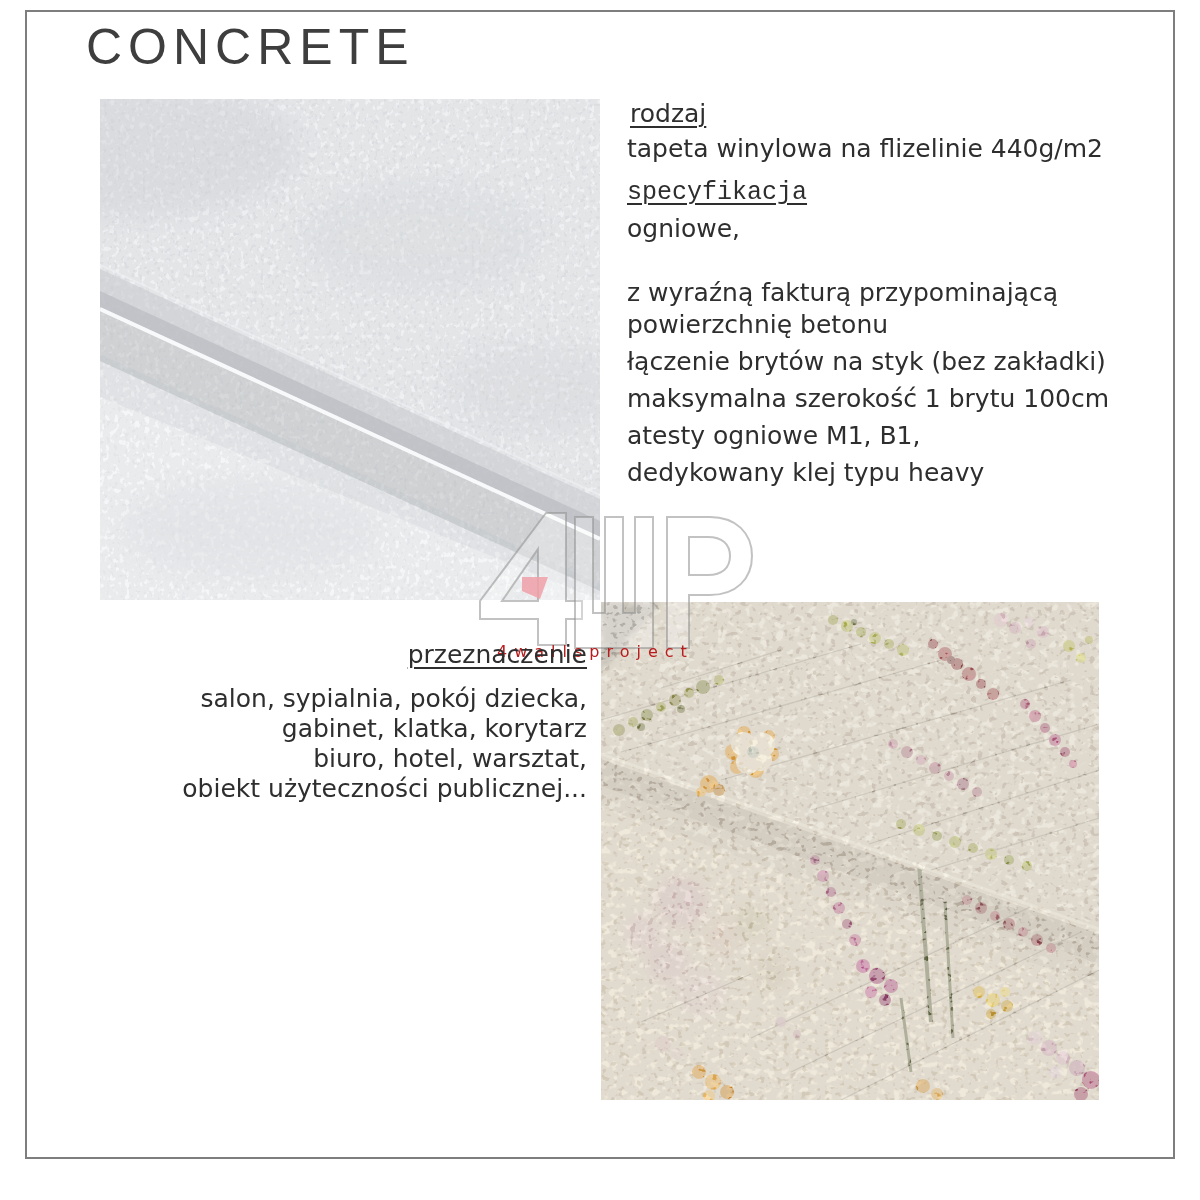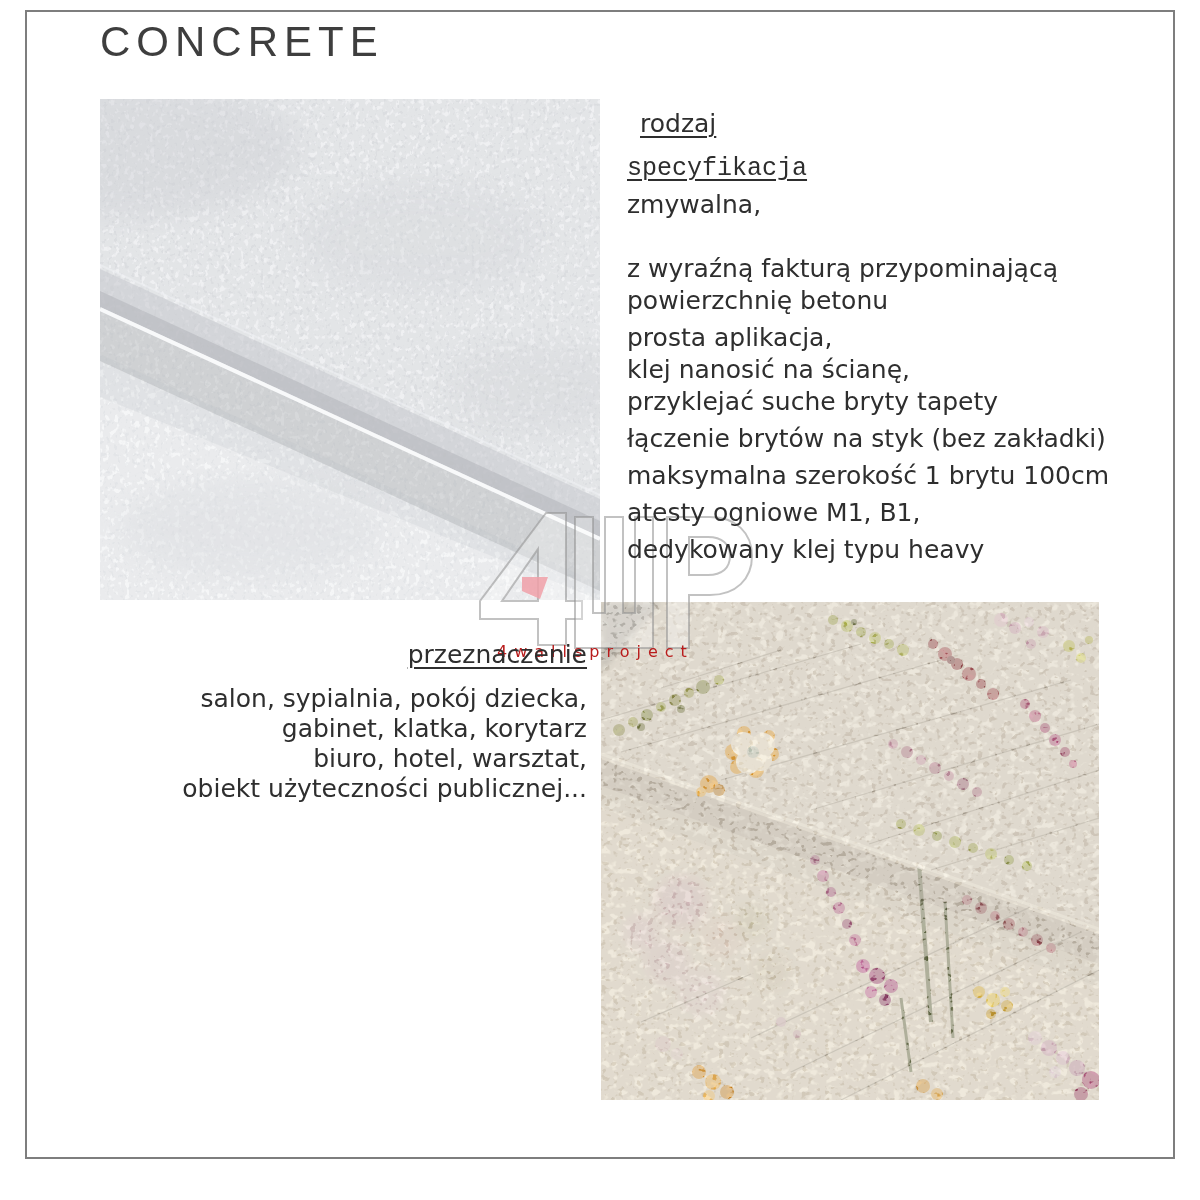--- a/index.html
+++ b/index.html
@@ -1,33 +1,33 @@
 <!DOCTYPE html>
 <html><head>
 <meta charset="utf-8">
 <style>
   html,body{margin:0;padding:0;background:#ffffff;}
   body{width:1200px;height:1200px;position:relative;overflow:hidden;
        font-family:"DejaVu Sans","Liberation Sans",sans-serif;color:#2e2e2e;}
   .frame{position:absolute;left:25px;top:10px;width:1150px;height:1149px;
          border:2px solid #7e7e7e;box-sizing:border-box;z-index:0;}
-  .page-title{position:absolute;left:100px;top:18px;margin:0;z-index:3;
-        font-size:42px;font-weight:300;letter-spacing:6px;color:#3e3e3e;
+  .page-title{position:absolute;left:86px;top:18px;margin:0;z-index:3;
+        font-size:50px;font-weight:300;letter-spacing:6px;color:#3e3e3e;
         font-family:"Liberation Sans","DejaVu Sans",sans-serif;}
   .figure{position:absolute;z-index:1;overflow:hidden;}
   .fig-concrete{left:100px;top:99px;width:500px;height:501px;}
   .fig-floral{left:601px;top:602px;width:498px;height:498px;}
   .figure svg{display:block;width:100%;height:100%;}
   .rcol{position:absolute;left:627px;top:95px;width:520px;z-index:3;
         font-size:25px;line-height:32px;}
   .lcol{position:absolute;left:112px;top:640px;width:475px;z-index:3;
         font-size:25px;line-height:30px;text-align:right;}
   .heading{text-decoration:underline;text-decoration-thickness:2px;text-underline-offset:4px;}
   .rcol p{margin:0 0 5px 0;}
-  .rcol p.hd{margin:13px;}
+  .rcol p.hd{margin:3px;}
   .rcol p.hd-spec{margin:12px 0 4px 0;font-family:Liberation Mono, monospace;}
   .lcol p{margin:0;}
   .lcol p.hd{margin:0 0 14px 0;}
   .watermark{position:absolute;left:460px;top:505px;width:320px;height:165px;z-index:2;}
   .wm-small{position:absolute;left:497px;top:642px;z-index:2;
         font-size:16px;letter-spacing:7px;color:#b91c1c;white-space:nowrap;}
 </style>
 </head>
 <body>
 
@@ -254,31 +254,27 @@
     <path fill-rule="evenodd" d="M86,8 L20,96 L20,114 L78,114 L78,140 L106,140 L106,114 L122,114 L122,96 L106,96 L106,8 Z M78,44 L78,96 L42,96 Z"></path>
     <path d="M115,143 L115,12 L133,12 L133,108 L145,108 L145,12 L163,12 L163,108 L175,108 L175,12 L193,12 L193,143 Z"></path>
     <path fill-rule="evenodd" d="M207,12 L250,12 C276,12 292,28 292,51 C292,74 276,90 250,90 L229,90 L229,143 L207,143 Z M229,32 L248,32 C262,32 270,39 270,51 C270,63 262,70 248,70 L229,70 Z"></path>
   </g>
   <path d="M62,72 L88,72 L80,94 L62,86 Z" fill="#f0a0a8" fill-opacity="0.85"></path>
 </svg>
 <span class="wm-small">4wallsproject</span>
 
 <div class="rcol">
   <p class="hd"><span class="heading">rodzaj</span></p>
+  <p>tapeta winylowa na flizelinie 440g/m2</p>
   <p class="hd hd-spec"><span class="heading">specyfikacja</span></p>
   <p>
-    <span>zmywalna,</span><br>
+    <span>ogniowe,</span><br>
     <br>
     <span>z wyraźną fakturą przypominającą</span><br>
     <span>powierzchnię betonu</span>
-  </p>
-  <p>
-    <span>prosta aplikacja,</span><br>
-    <span>klej nanosić na ścianę,</span><br>
-    <span>przyklejać suche bryty tapety</span>
   </p>
   <p><span>łączenie brytów na styk (bez zakładki)</span></p>
   <p><span>maksymalna szerokość 1 brytu 100cm</span></p>
   <p><span>atesty ogniowe M1, B1,</span></p>
   <p><span>dedykowany klej typu heavy</span></p>
 </div>
 
 <div class="lcol">
   <p class="hd"><span class="heading">przeznaczenie</span></p>
   <p>salon, sypialnia, pokój dziecka,</p>

